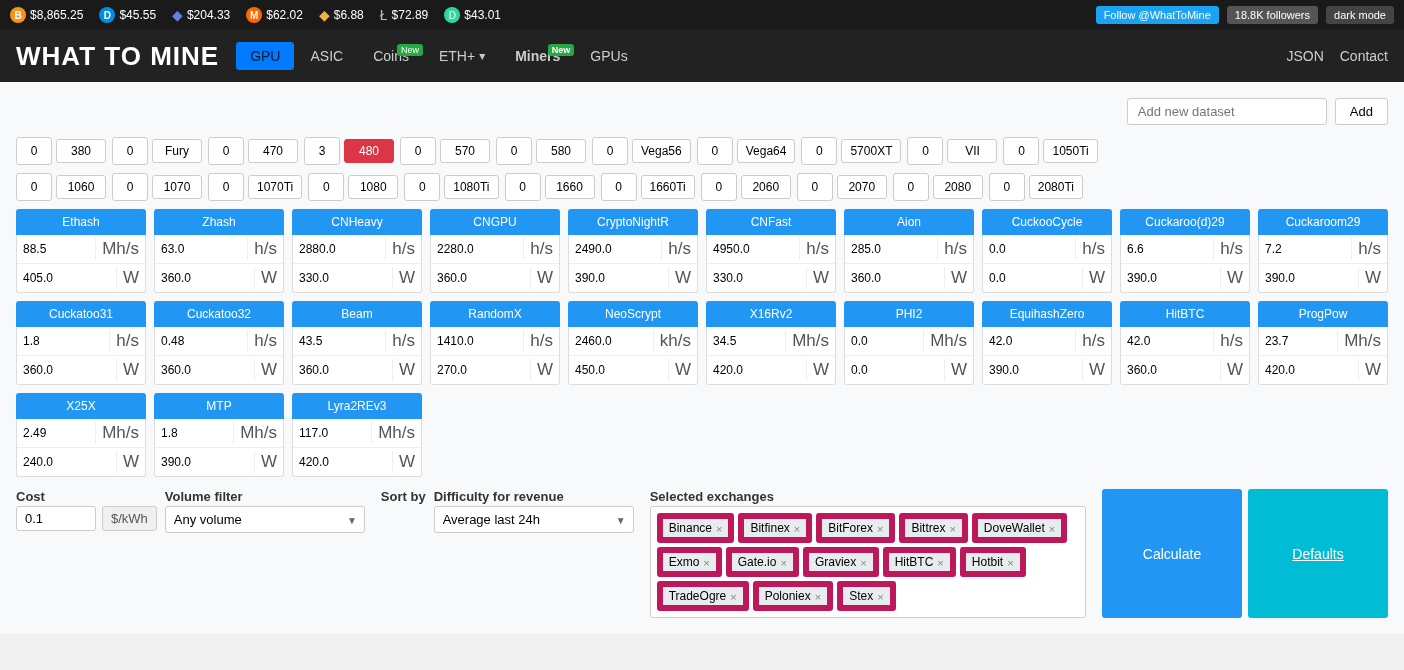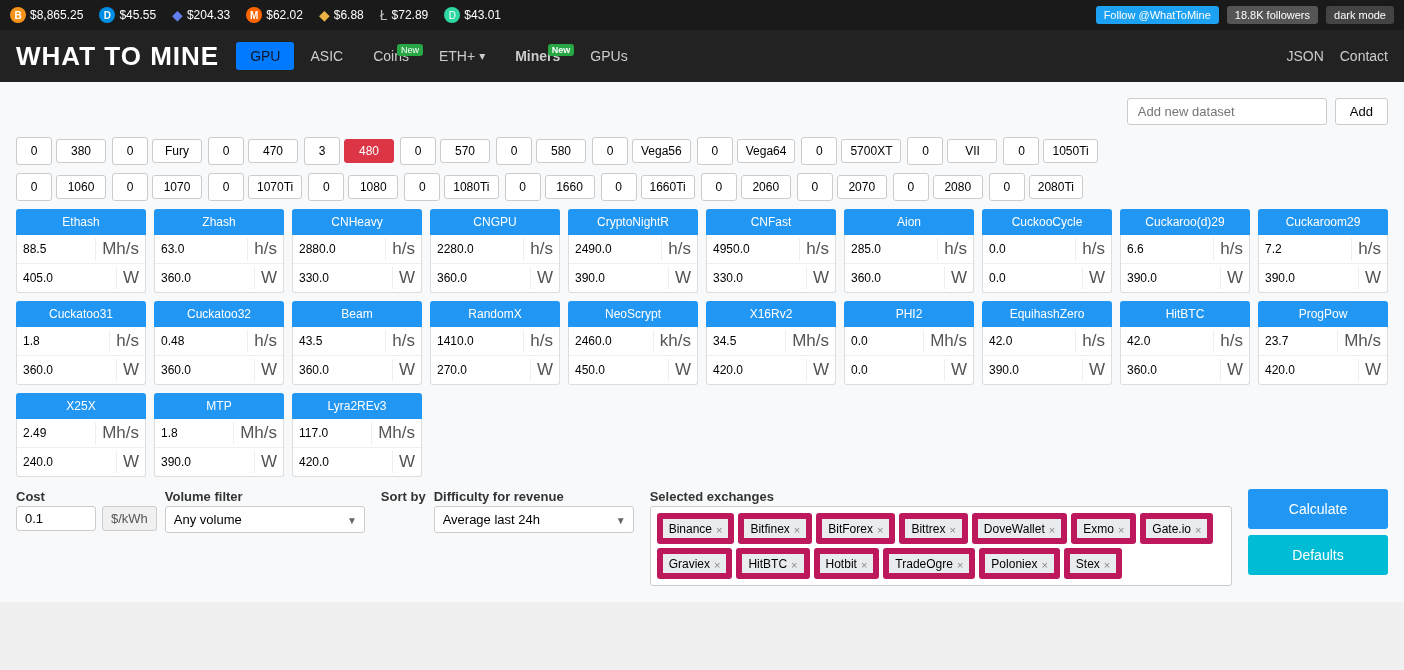--- a/index.html
+++ b/index.html
@@ -221,40 +221,41 @@
       background: #e9ecef;
       border: 6px solid #be185d;
       border-radius: 3px;
       padding: 2px 6px;
       font-size: 12px;
       display: flex; align-items: flex-end; gap: 4px;
     }
     .exchange-tag .remove { cursor: pointer; color: #888; font-size: 11px; }
 
     
-    .action-col { display: flex; flex-direction: column; gap: 6px; }
+    .action-col { display: flex; flex-direction: row; gap: 6px; }
     .calc-btn {
       background: #2196f3;
       color: #fff;
       border: none;
       border-radius: 3px;
       padding: 12px 24px;
       font-size: 14px;
       cursor: pointer;
       min-width: 140px;
     }
     .defaults-btn {
       background: #00bcd4;
       color: #fff;
       border: none;
       border-radius: 3px;
       padding: 12px 35px;
       font-size: 14px;
       cursor: pointer;
       min-width: 140px;
+      text-decoration: underline;
     }
 
     .eth-arrow { font-size: 12px; }
   </style>
 </head>
 <body>
 
 <div class="ticker-bar">
   <div class="ticker-item">
     <span class="ticker-icon btc">B</span>

